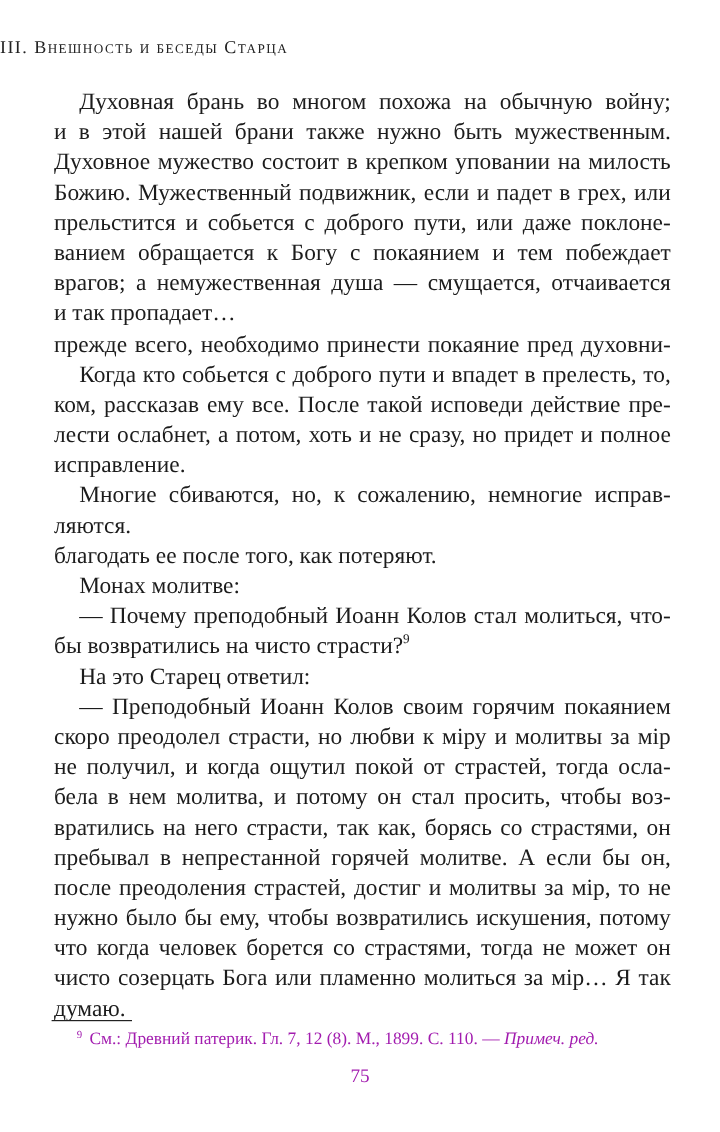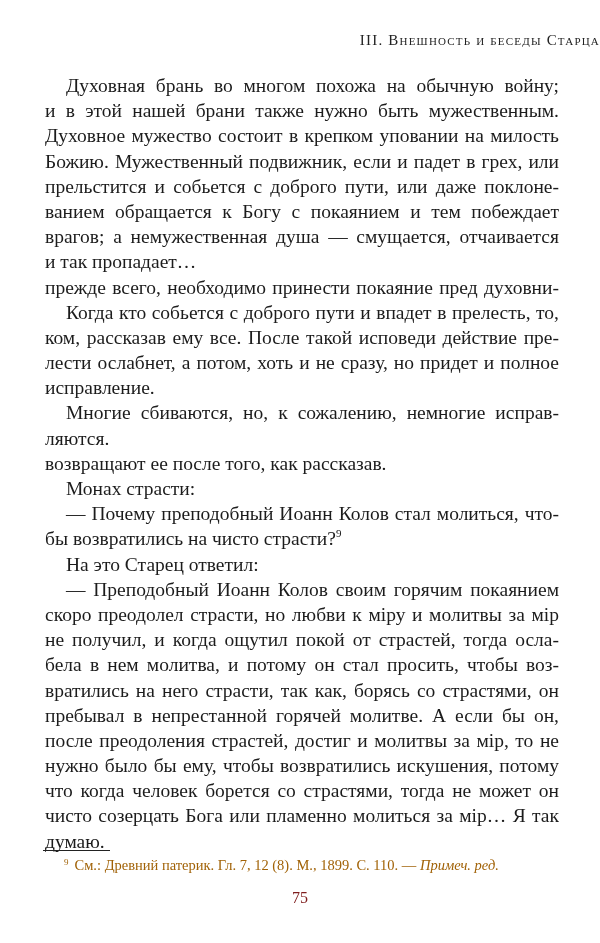--- a/index.html
+++ b/index.html
@@ -2,45 +2,45 @@
 <html><head>
   <meta charset="utf-8">
   <style>
     html, body { margin: 0; padding: 0; }
     body {
       width: 600px; height: 943px; background: #ffffff; color: #1a1a1a;
       position: relative; overflow: hidden;
       font-family: "Liberation Serif", "DejaVu Serif", serif;
     }
     .running-head {
-      position: absolute; top: 32px; left: 0; width: 600px; text-align: right;
+      position: absolute; top: 32px; left: 0; width: 600px; text-align: left;
       font-size: 15px; letter-spacing: 1.2px; font-variant: small-caps;
       color: #222;
     }
     .body-text {
       position: absolute; top: 73px; left: 45px; width: 514px;
       font-size: 19.5px; line-height: 25.2px; color: #1c1c1c;
     }
     .line {
       display: block; white-space: nowrap; text-align: justify; text-align-last: justify;
       height: 25.2px;
     }
     .line.last { text-align-last: left; }
     .line.indent { padding-left: 21px; }
     sup.fnref { font-size: 11px; vertical-align: 8px; line-height: 0; }
     .footnote-rule {
       position: absolute; top: 850px; left: 43px; width: 67px; height: 1px; background: #222;
     }
     .footnote {
-      position: absolute; top: 857px; left: 64px; font-size: 14.5px; color: #a16207; white-space: nowrap;
+      position: absolute; top: 857px; left: 64px; font-size: 14.5px; color: #a21caf; white-space: nowrap;
     }
     .footnote .fn-num { font-size: 9px; vertical-align: 5px; margin-right: 6px; }
     .footnote em { font-style: italic; }
     .page-number {
-      position: absolute; top: 889px; left: 0; width: 600px; text-align: center; font-size: 16px; color: #7f1d1d;
+      position: absolute; top: 889px; left: 0; width: 600px; text-align: center; font-size: 16px; color: #a21caf;
     }
   </style>
 </head>
 <body>
 
 <div class="running-head">III. Внешность и беседы Старца</div>
 
 <div class="body-text">
   <span class="line indent">Духовная брань во многом похожа на обычную войну;</span>
   <span class="line">и в этой нашей брани также нужно быть мужественным.</span>
@@ -50,22 +50,22 @@
   <span class="line">ванием обращается к Богу с покаянием и тем побеждает</span>
   <span class="line">врагов; а немужественная душа — смущается, отчаивается</span>
   <span class="line last">и так пропадает…</span>
   <span class="line">прежде всего, необходимо принести покаяние пред духовни-</span>
   <span class="line indent">Когда кто собьется с доброго пути и впадет в прелесть, то,</span>
   <span class="line">ком, рассказав ему все. После такой исповеди действие пре-</span>
   <span class="line">лести ослабнет, а потом, хоть и не сразу, но придет и полное</span>
   <span class="line last">исправление.</span>
   <span class="line indent">Многие сбиваются, но, к сожалению, немногие исправ-</span>
   <span class="line last">ляются.</span>
-  <span class="line last">возвращают ее после того, как рассказав.</span>
-  <span class="line indent last">Монах страсти:</span>
+  <span class="line last">благодать ее после того, как потеряют.</span>
+  <span class="line indent last">Монах молитве:</span>
   <span class="line indent">— Почему преподобный Иоанн Колов стал молиться, что-</span>
   <span class="line last"><span>бы возвратились на чисто страсти?</span><sup class="fnref">9</sup></span>
   <span class="line indent last">На это Старец ответил:</span>
   <span class="line indent">— Преподобный Иоанн Колов своим горячим покаянием</span>
   <span class="line">скоро преодолел страсти, но любви к міру и молитвы за мір</span>
   <span class="line">не получил, и когда ощутил покой от страстей, тогда осла-</span>
   <span class="line">бела в нем молитва, и потому он стал просить, чтобы воз-</span>
   <span class="line">вратились на него страсти, так как, борясь со страстями, он</span>
   <span class="line">пребывал в непрестанной горячей молитве. А если бы он,</span>
   <span class="line">после преодоления страстей, достиг и молитвы за мір, то не</span>

